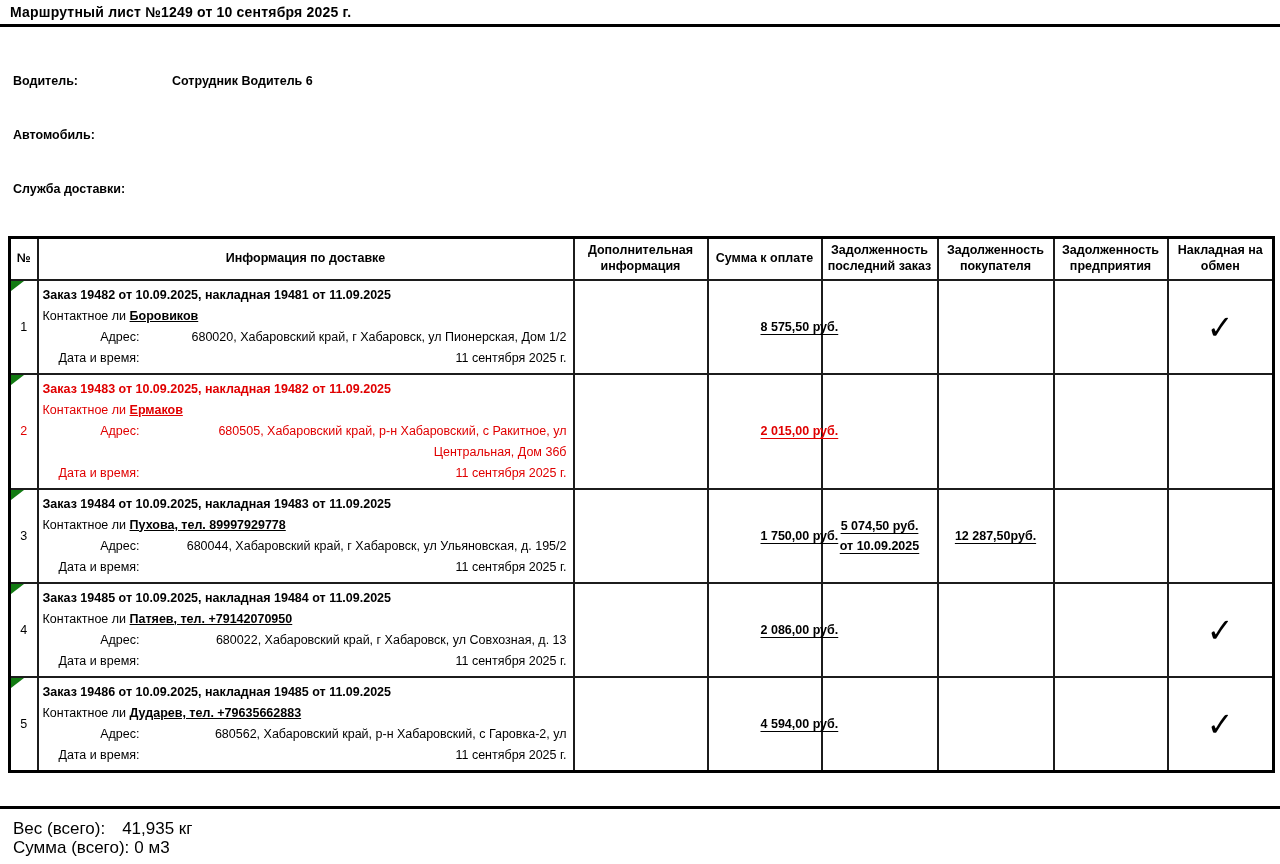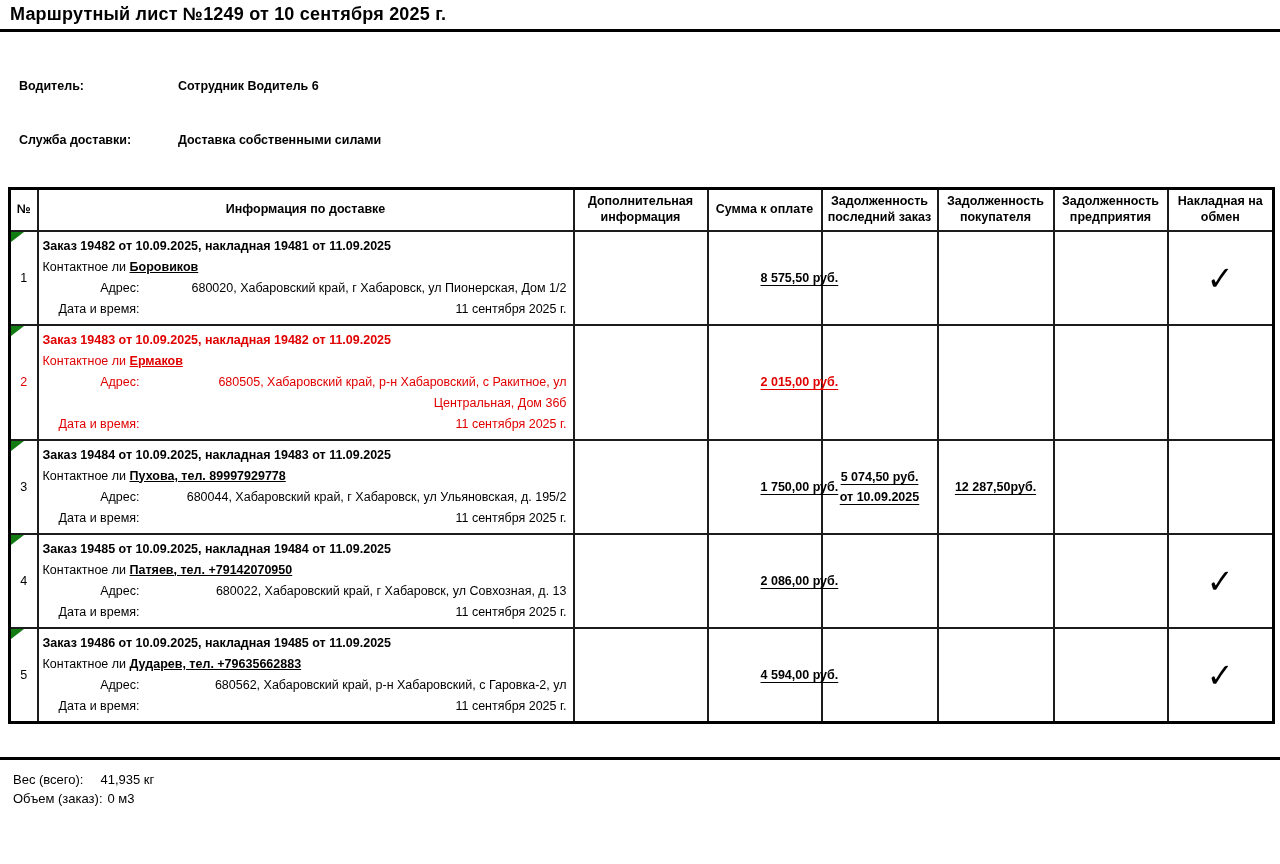--- a/index.html
+++ b/index.html
@@ -7,24 +7,24 @@
   body {
     width:1280px; height:864px;
     font-family:"Liberation Sans", sans-serif;
     color:#000; position:relative; overflow:hidden;
   }
   
   .title-bar {
     border-bottom:3px solid #000;
     padding:4px 0 4px 10px;
   }
-  .title-bar h1 { font-size:18px; font-weight:bold; letter-spacing:0.2px; }
-
-  
-  .fields { margin:47px 0 0 19px; }
+  .title-bar h1 { font-size:14px; font-weight:bold; letter-spacing:0.2px; }
+
+  
+  .fields { margin:47px 0 0 13px; }
   .field-row { display:flex; font-size:12.5px; font-weight:bold; margin-bottom:40px; line-height:14px; }
   .field-label { width:159px; flex:none; }
   .field-value { flex:1; }
 
   
   table.route {
     margin:16px 0 0 8px;
     width:1264px;
     border-collapse:collapse;
     border:3px solid #000;
@@ -59,40 +59,43 @@
   .debt-line { display:block; font-weight:bold; text-decoration:underline; text-underline-offset:3px; line-height:20px; white-space:nowrap; }
   td.checkcell { text-align:center; }
   .checkmark { font-size:32px; font-weight:400; line-height:1; display:inline-block; transform:scaleY(1.05); }
   tr.alert, tr.alert td, tr.alert .cname, tr.alert .money { color:var(--alert-red, #E00000); }
 
   
   .footer-rule {
     border:none; border-top:3px solid #000;
     margin:33px 0 0 0; width:1280px;
   }
-  .footer { margin:10px 0 0 13px; font-size:13px; line-height:19px; }
+  .footer { margin:10px 0 0 13px; font-size:17px; line-height:19px; }
   .footer .frow { display:flex; }
   .fv-weight { margin-left:17px; }
   .fv-volume { margin-left:5px; }
 </style>
 </head>
 <body>
 
 <div class="title-bar">
   <h1>Маршрутный лист №1249 от 10 сентября 2025 г.</h1>
 </div>
 
 <div class="fields">
   <div class="field-row">
     <span class="field-label">Водитель:</span>
     <span class="field-value">Сотрудник Водитель 6</span>
   </div>
   <div class="field-row">
+    <span class="field-label">Автомобиль:</span>
+    <span class="field-value"></span>
+  </div>
+  <div class="field-row">
     <span class="field-label">Служба доставки:</span>
-    <span class="field-value">Доставка собственными силами</span>
   </div>
 </div>
 
 <table class="route">
   <colgroup>
     <col style="width:28px">
       <col style="width:536px">
       <col style="width:134px">
       <col style="width:114px">
     <col style="width:116px">
@@ -253,16 +256,16 @@
 </table>
 
 <hr class="footer-rule">
 
 <div class="footer">
   <div class="frow">
     <span>Вес (всего):</span>
     <span class="fv-weight">41,935 кг</span>
   </div>
   <div class="frow">
-    <span>Объем (заказ):</span>
+    <span>Сумма (всего):</span>
     <span class="fv-volume">0 м3</span>
   </div>
 </div>
 
 </body></html>

